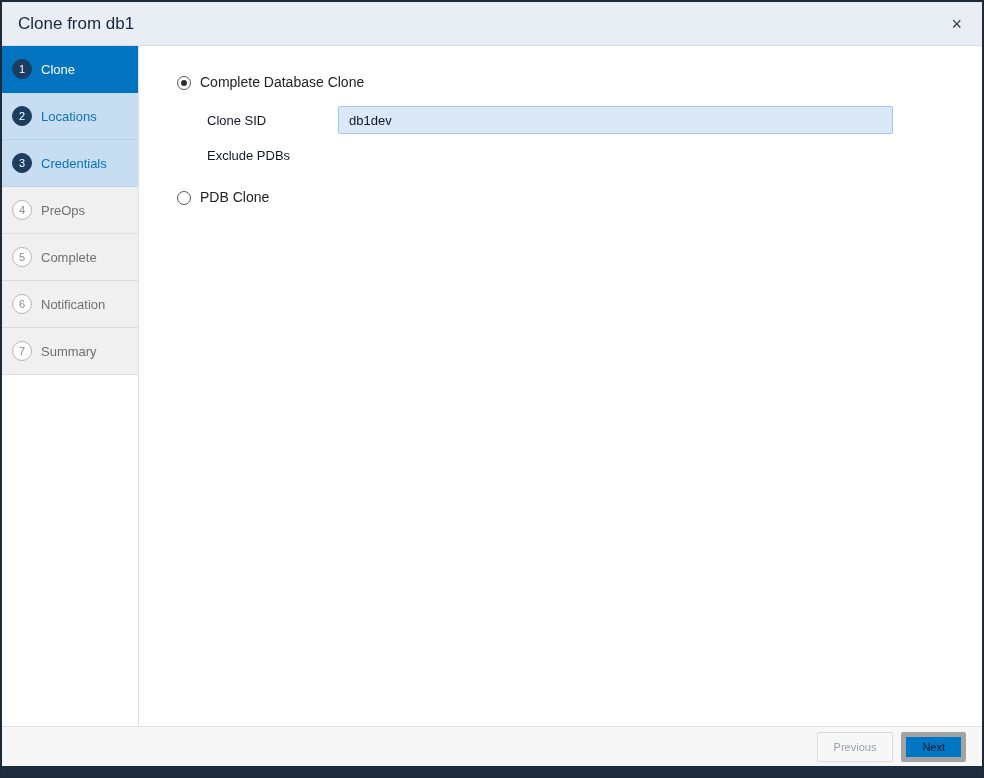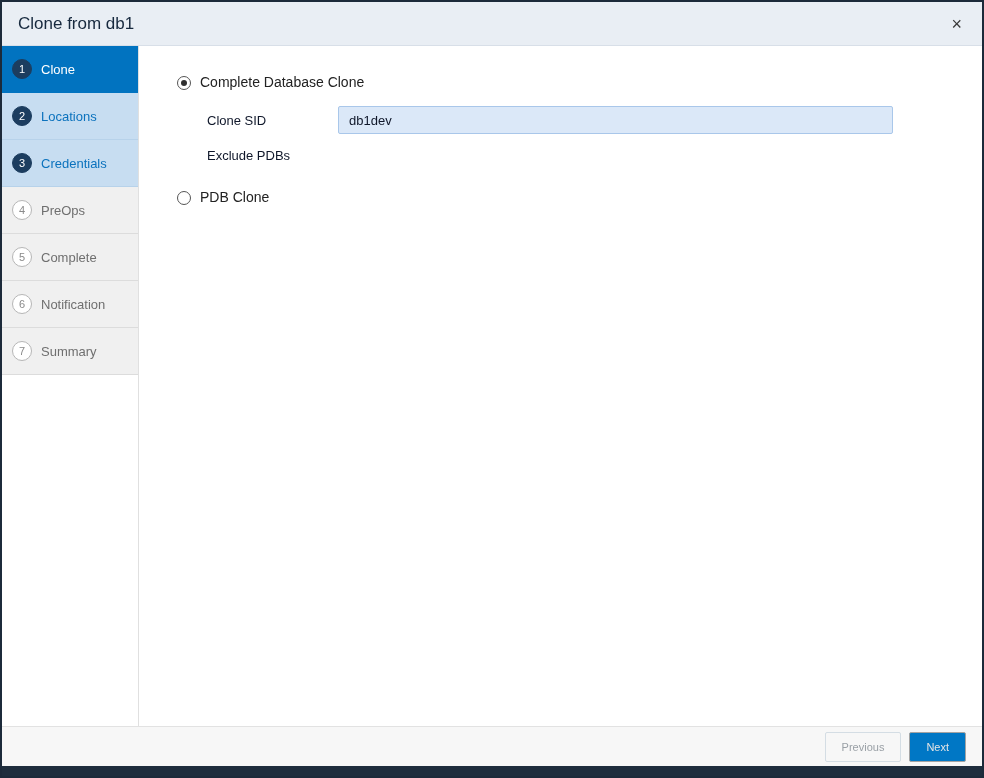--- a/index.html
+++ b/index.html
@@ -90,21 +90,21 @@
     background:#f7f7f7; border-top:1px solid #e2e2e2;
     display:flex; align-items:center; justify-content:flex-end;
     gap:8px; padding:0 16px;
   }
   .btn {
     height:30px; padding:0 16px; font-size:11px;
     font-family:"Liberation Sans", sans-serif;
     border-radius:2px; cursor:pointer;
   }
   .btn-previous { background:#f7f7f7; color:#9aa0a6; border:1px solid #d4dde4; }
-  .btn-next { background:#0077c5; color:#e5e5e5; border:1px solid #a3a3a3; }
+  .btn-next { background:#0077c5; color:#0f172a; border:5px solid #a3a3a3; }
 
   .bottom-bar { flex:0 0 auto; height:10px; background:#1e2d3d; }
 </style>
 </head>
 <body>
 
 <div class="dialog">
 
   <div class="header">
     <div class="title">Clone from db1</div>

